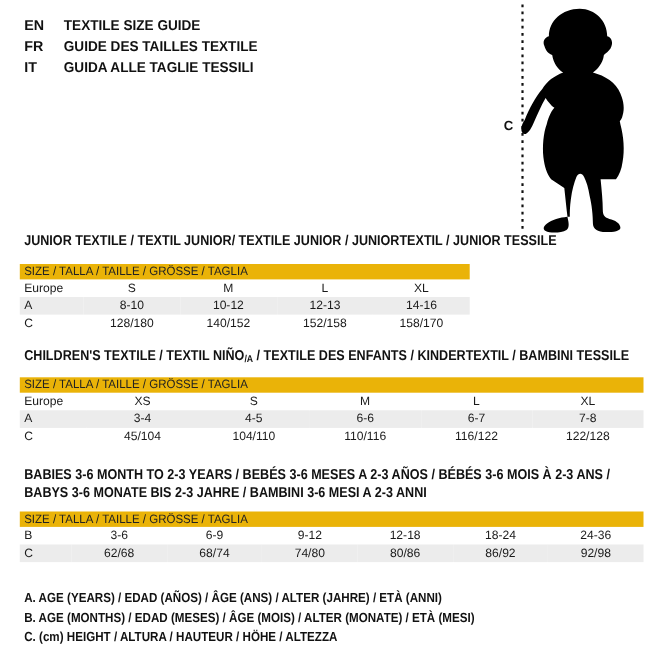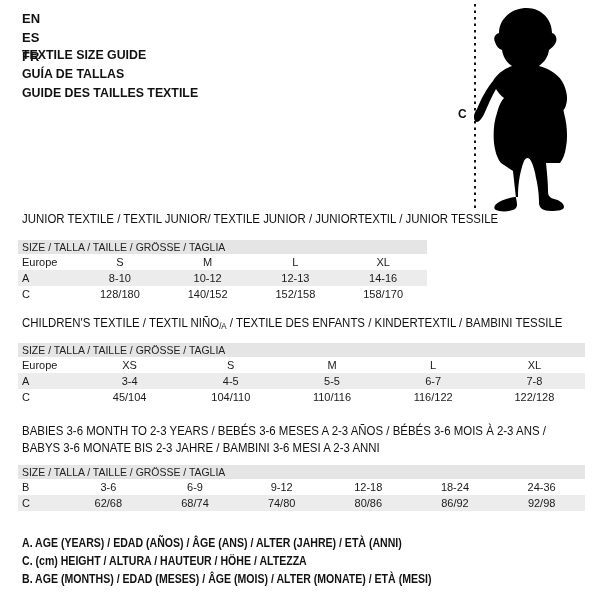--- a/index.html
+++ b/index.html
@@ -7,61 +7,61 @@
     width:600px;height:600px;background:#ffffff;position:relative;
     font-family:"Liberation Sans",sans-serif;color:#111;
     -webkit-font-smoothing:antialiased;overflow:hidden;
   }
   .abs{position:absolute;}
   .cond{display:inline-block;transform:scaleX(0.88);transform-origin:0 50%;white-space:nowrap;}
   .cond-sm{display:inline-block;transform:scaleX(0.95);transform-origin:0 50%;white-space:nowrap;}
 
   
   .lang-block{left:22px;top:11px;}
-  .lang-row{display:flex;height:19px;align-items:flex-start;font-size:13px;font-weight:bold;flex-direction:column;}
+  .lang-row{display:flex;height:19px;align-items:flex-end;font-size:13px;font-weight:bold;}
   .lang-code{width:36px;flex:0 0 36px;}
   .lang-label{white-space:nowrap;}
 
   
   .figure-wrap{left:452px;top:0;width:148px;height:215px;}
   .figure-wrap svg{display:block;}
   .height-label{left:458px;top:107px;font-size:12px;font-weight:bold;}
 
   
-  .sec-title{font-size:13px;font-weight:normal;white-space:nowrap;}
+  .sec-title{font-size:13px;font-weight:bold;white-space:nowrap;}
 
   
   table{border-collapse:collapse;table-layout:fixed;font-size:11px;color:#1a1a1a;}
   th.size-bar{
-    background:#e5e5e5;font-weight:normal;text-align:left;
+    background:#eab308;font-weight:normal;text-align:left;
     height:14px;padding:0 0 0 4px;font-size:11px;color:#222;
   }
   tbody td{height:16px;padding:0;text-align:center;vertical-align:middle;white-space:nowrap;}
   td.rl{text-align:left;padding-left:4px;}
   tr.alt{background:#ececec;}
 
   
   .footnotes{left:22px;top:536px;}
   .footnote{height:18px;font-size:12px;font-weight:bold;white-space:nowrap;}
 </style>
 </head>
 <body>
 
 <div class="abs lang-block">
   <div class="lang-row">
     <span class="lang-code">EN</span>
     <span class="lang-label cond-sm">TEXTILE SIZE GUIDE</span>
   </div>
   <div class="lang-row">
-    <span class="lang-code">ES</span>
-    <span class="lang-label cond-sm">GUÍA DE TALLAS</span>
+    <span class="lang-code">FR</span>
+    <span class="lang-label cond-sm">GUIDE DES TAILLES TEXTILE</span>
   </div>
   <div class="lang-row">
-    <span class="lang-code">FR</span>
-    <span class="lang-label cond-sm">GUIDE DES TAILLES TEXTILE</span>
+    <span class="lang-code">IT</span>
+    <span class="lang-label cond-sm">GUIDA ALLE TAGLIE TESSILI</span>
   </div>
 </div>
 
 <div class="abs figure-wrap">
   <svg width="148" height="215" viewBox="0 0 148 215">
     <line x1="23" y1="4" x2="23" y2="211" stroke="#111" stroke-width="2" stroke-dasharray="2.5 4"></line>
     <path fill="#000" d="
       M75 8
       C 89 8 100 19 100 33
       C 104 34 106 39 103 44
@@ -175,21 +175,21 @@
       <td>XS</td>
       <td>S</td>
       <td>M</td>
       <td>L</td>
       <td>XL</td>
     </tr>
     <tr class="alt">
       <td class="rl">A</td>
       <td>3-4</td>
       <td>4-5</td>
-      <td>5-5</td>
+      <td>6-6</td>
       <td>6-7</td>
       <td>7-8</td>
     </tr>
     <tr>
       <td class="rl">C</td>
       <td>45/104</td>
       <td>104/110</td>
       <td>110/116</td>
       <td>116/122</td>
       <td>122/128</td>
@@ -235,15 +235,15 @@
       <td>74/80</td>
       <td>80/86</td>
       <td>86/92</td>
       <td>92/98</td>
     </tr>
   </tbody>
 </table>
 
 <div class="abs footnotes">
   <div class="footnote"><span class="cond">A. AGE (YEARS) / EDAD (AÑOS) / ÂGE (ANS) / ALTER (JAHRE) / ETÀ (ANNI)</span></div>
+  <div class="footnote"><span class="cond">B. AGE (MONTHS) / EDAD (MESES) / ÂGE (MOIS) / ALTER (MONATE) / ETÀ (MESI)</span></div>
   <div class="footnote"><span class="cond">C. (cm) HEIGHT / ALTURA / HAUTEUR / HÖHE / ALTEZZA</span></div>
-  <div class="footnote"><span class="cond">B. AGE (MONTHS) / EDAD (MESES) / ÂGE (MOIS) / ALTER (MONATE) / ETÀ (MESI)</span></div>
 </div>
 
 </body></html>

